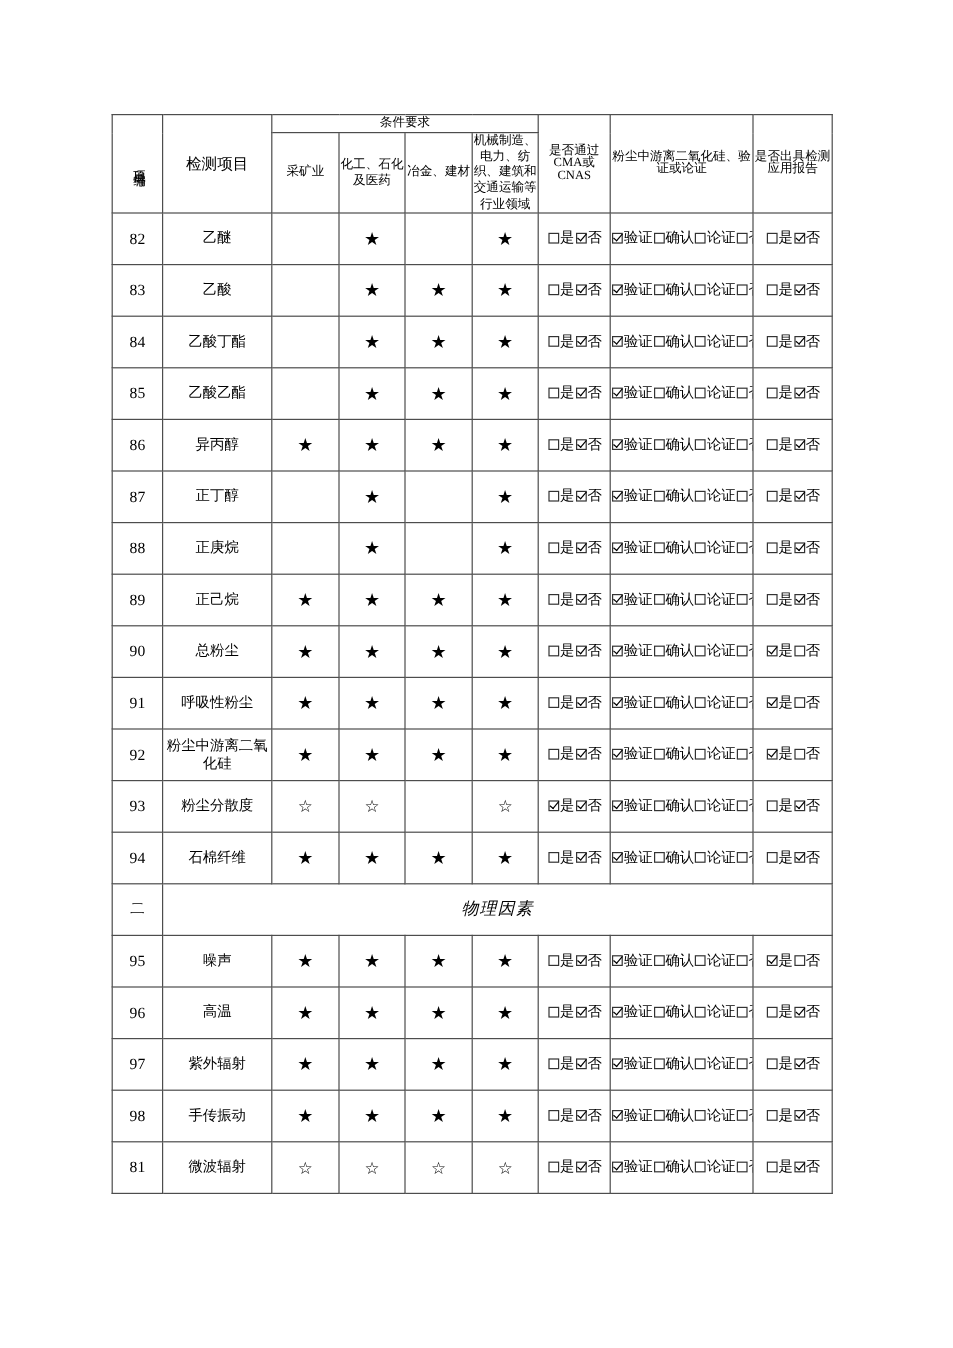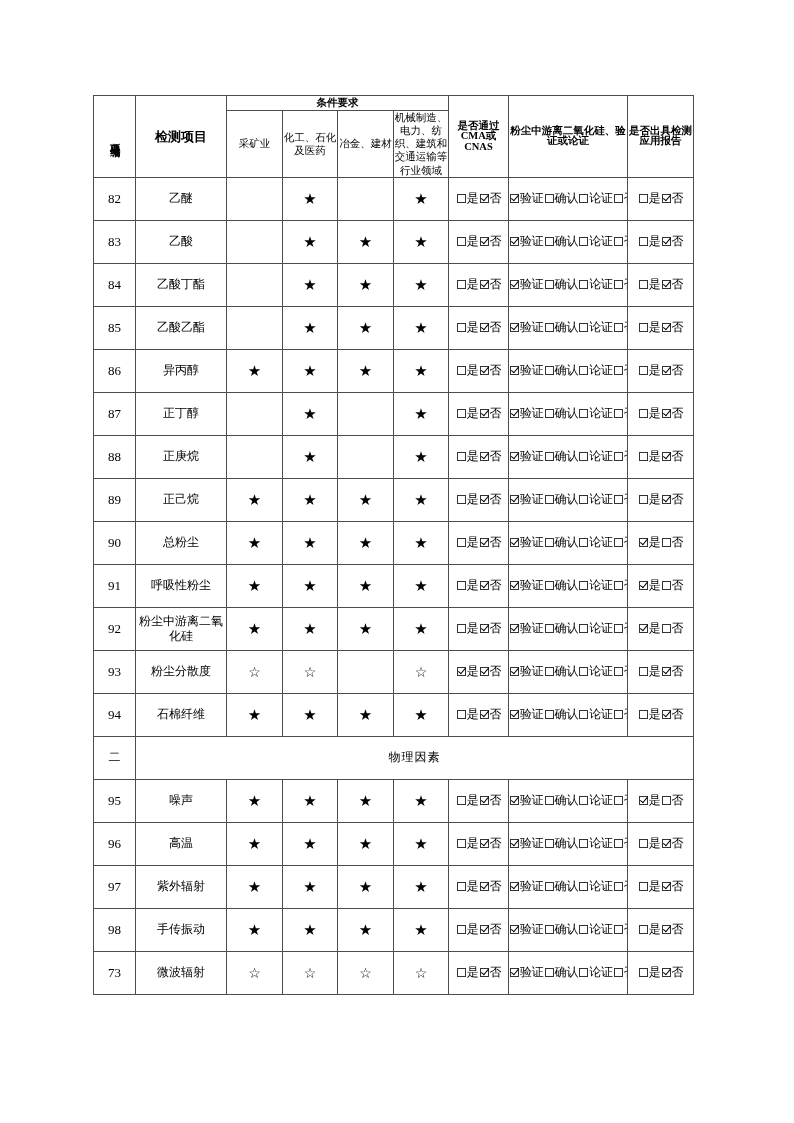--- a/index.html
+++ b/index.html
@@ -1,36 +1,36 @@
 <!DOCTYPE html>
 <html><head>
 <meta charset="utf-8">
 <style>
   html,body{margin:0;padding:0;background:#fff;}
   body{width:794px;height:1123px;font-family:"Liberation Serif", serif;color:#000;}
   .page{position:relative;width:794px;height:1123px;background:#fff;overflow:hidden;}
   table.doc{position:absolute;left:93px;top:95px;width:600px;border-collapse:collapse;table-layout:fixed;}
   table.doc th, table.doc td{border:1px solid #4d4d4d;padding:0;text-align:center;vertical-align:middle;font-weight:normal;overflow:hidden;}
-  tr.group-row th{height:14px;font-size:10.5px;line-height:1;font-weight:bold;}
+  tr.group-row th{height:14px;font-size:10.5px;line-height:1;}
   tr.sub-row th{height:57px;font-size:10.5px;line-height:1.25;margin-top:20px;}
   th.machinery{font-size:9px;line-height:1.18;padding:0 1px;}
   th.cma-h, th.report-h{font-size:10.5px;line-height:1.4;}
   th.method-h{font-size:10.5px;line-height:1.4;}
   td.cell-no{font-size:13px;}
   td.cell-item{font-size:12px;line-height:1.25;padding:0 2px;margin-top:25px;}
   tbody td{height:42px;}
   .vert{writing-mode:vertical-rl;text-orientation:upright;display:inline-block;font-size:10.5px;letter-spacing:1px;line-height:1;}
   td.star-cell{font-family:"DejaVu Sans", sans-serif;}
   .star-f{font-size:15px;}
   .star-h{font-size:14px;}
   td.cks{font-size:12px;white-space:nowrap;letter-spacing:-0.2px;}
   .cb{display:inline-block;box-sizing:border-box;width:9px;height:9px;border:1px solid #333;margin:0 1px;position:relative;top:1px;background:#fff;}
   .cb.on::after{content:"";position:absolute;left:0px;top:0px;width:7px;height:3px;border-left:1.5px solid #000;border-bottom:1.5px solid #000;transform:rotate(-50deg);}
   td.section-no{font-size:12px;}
-  td.section-title{font-size:12px;letter-spacing:1px;}
+  td.section-title{font-size:14px;letter-spacing:1px;font-style:italic;}
 </style>
 </head>
 <body>
 
 <div class="page">
   <table class="doc">
     <colgroup>
       <col style="width:42px">
       <col style="width:91px">
       <col style="width:56px">
@@ -243,21 +243,21 @@
           <td class="cell-item">手传振动</td>
           <td class="star-cell"><span class="star-f">★</span></td>
           <td class="star-cell"><span class="star-f">★</span></td>
           <td class="star-cell"><span class="star-f">★</span></td>
           <td class="star-cell"><span class="star-f">★</span></td>
           <td class="cks"><span class="cb"></span><span>是</span><span class="cb on"></span><span>否</span></td>
           <td class="cks"><span class="cb on"></span><span>验证</span><span class="cb"></span><span>确认</span><span class="cb"></span><span>论证</span><span class="cb"></span><span>否</span></td>
           <td class="cks"><span class="cb"></span><span>是</span><span class="cb on"></span><span>否</span></td>
         </tr>
         <tr>
-          <td class="cell-no">73</td>
+          <td class="cell-no">81</td>
           <td class="cell-item">微波辐射</td>
           <td class="star-cell"><span class="star-h">☆</span></td>
           <td class="star-cell"><span class="star-h">☆</span></td>
           <td class="star-cell"><span class="star-h">☆</span></td>
           <td class="star-cell"><span class="star-h">☆</span></td>
           <td class="cks"><span class="cb"></span><span>是</span><span class="cb on"></span><span>否</span></td>
           <td class="cks"><span class="cb on"></span><span>验证</span><span class="cb"></span><span>确认</span><span class="cb"></span><span>论证</span><span class="cb"></span><span>否</span></td>
           <td class="cks"><span class="cb"></span><span>是</span><span class="cb on"></span><span>否</span></td>
         </tr>
       </tbody>

